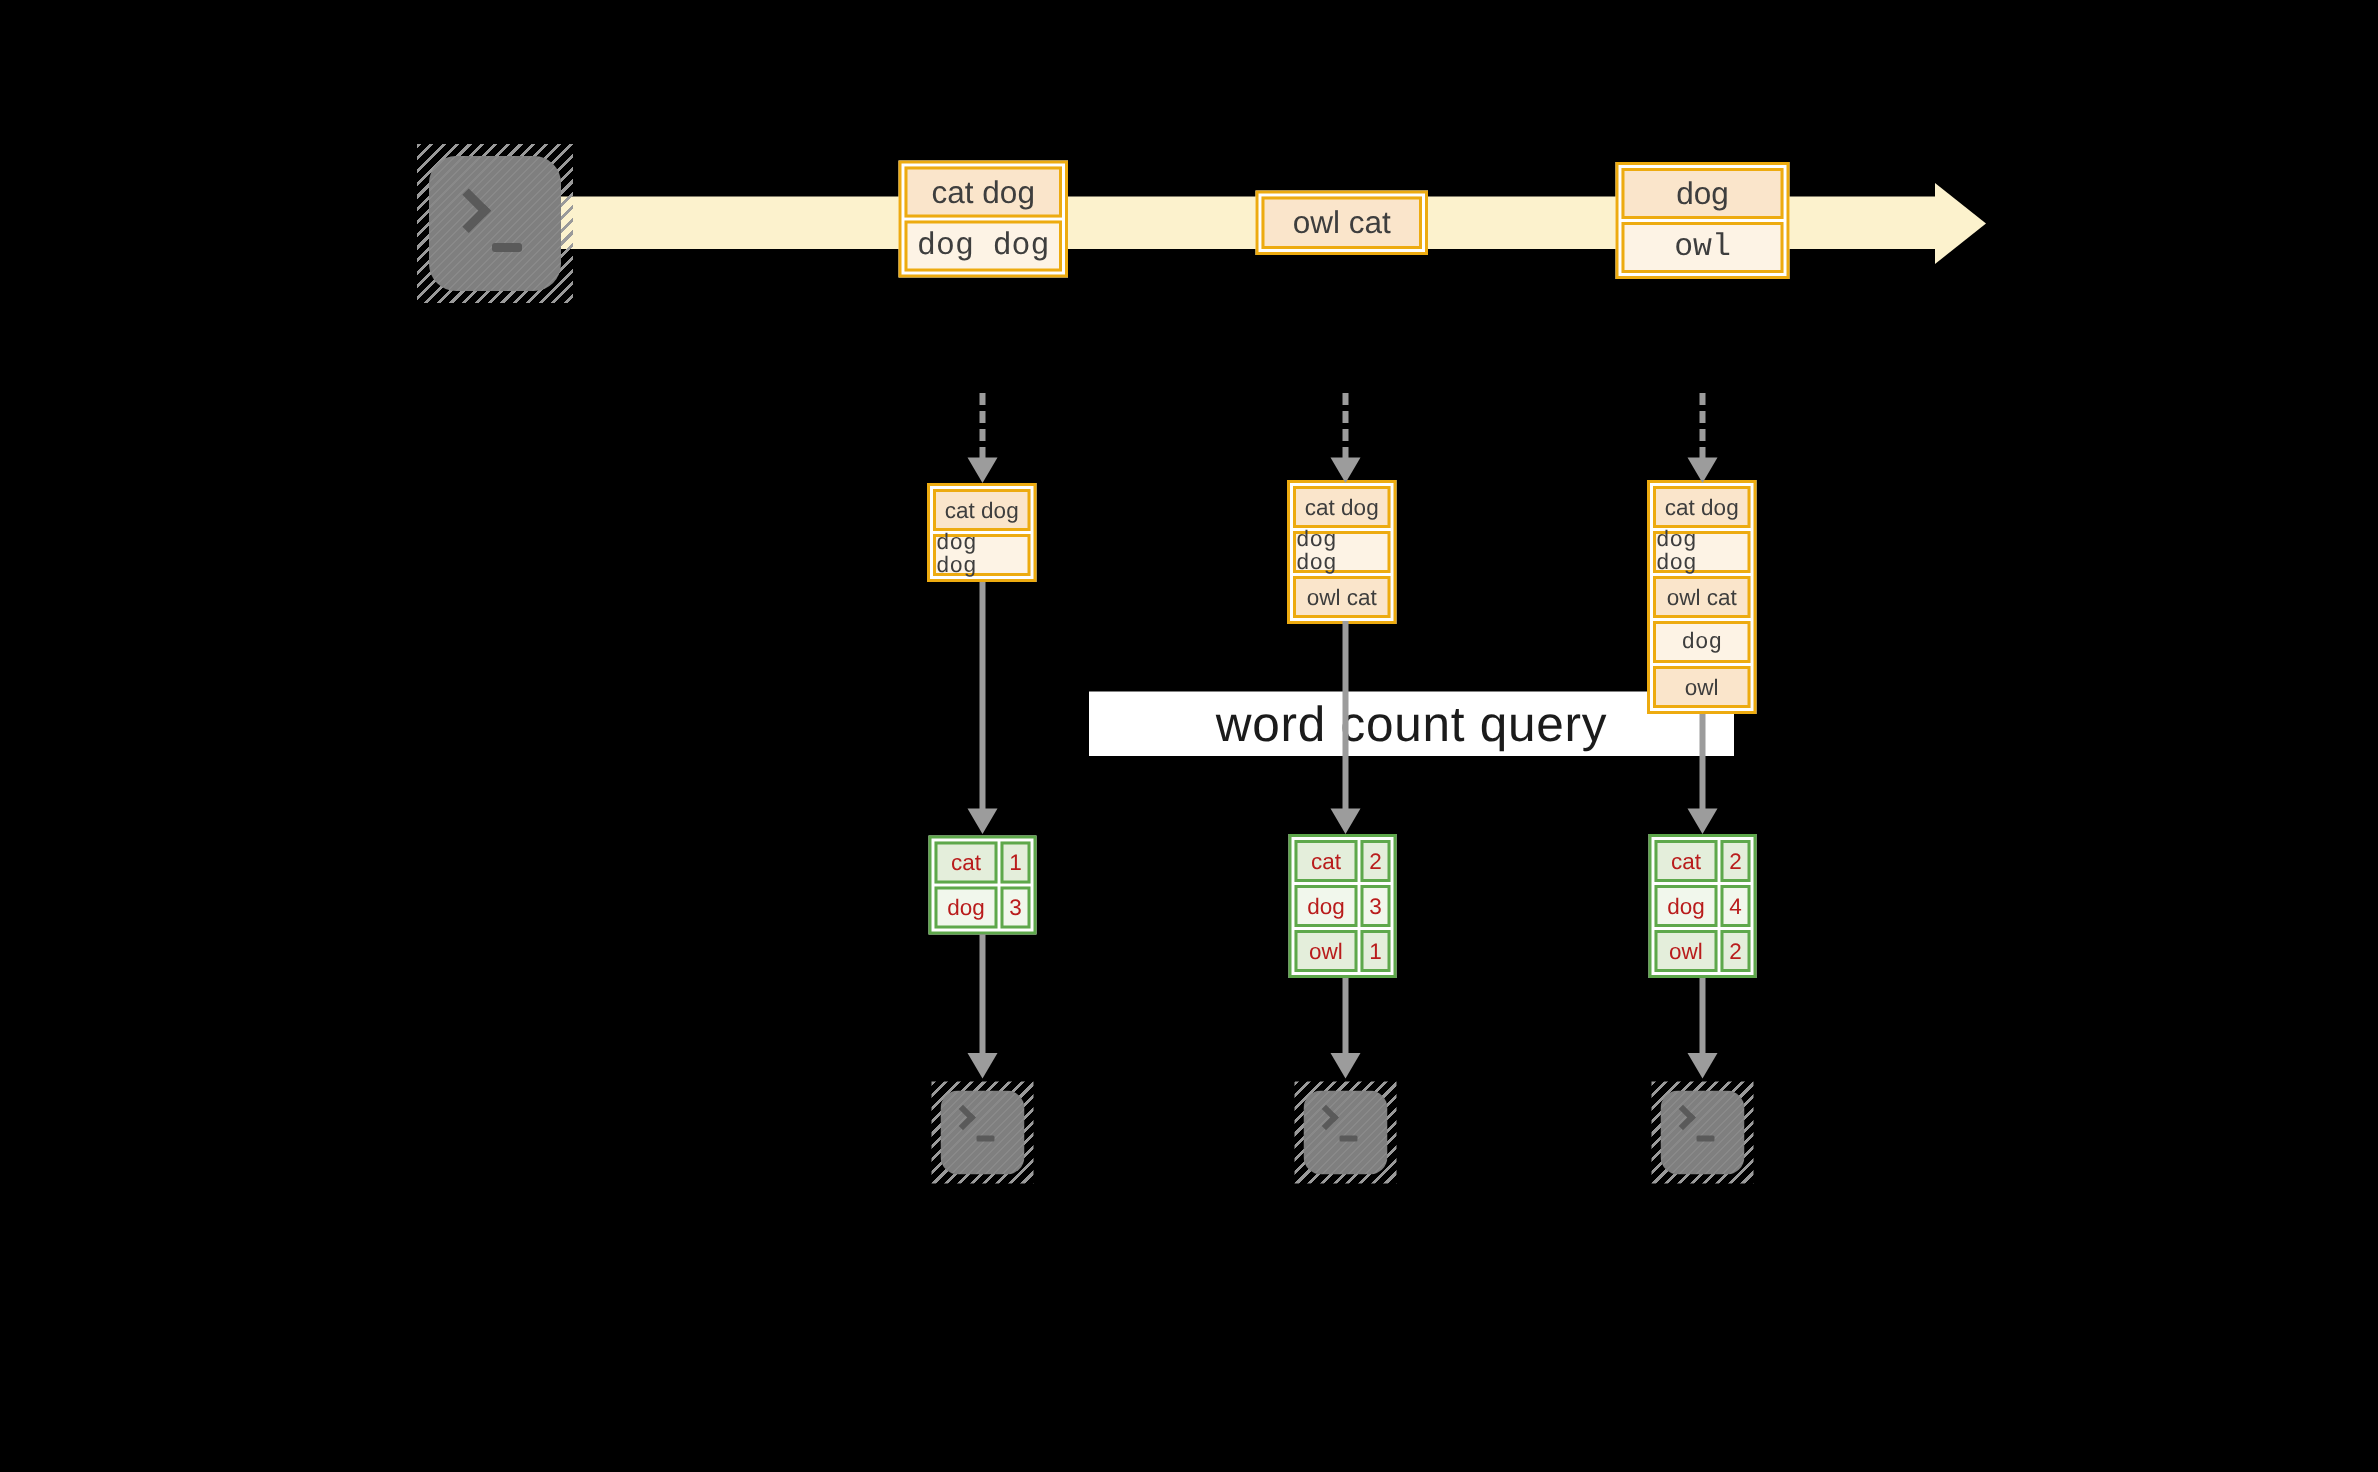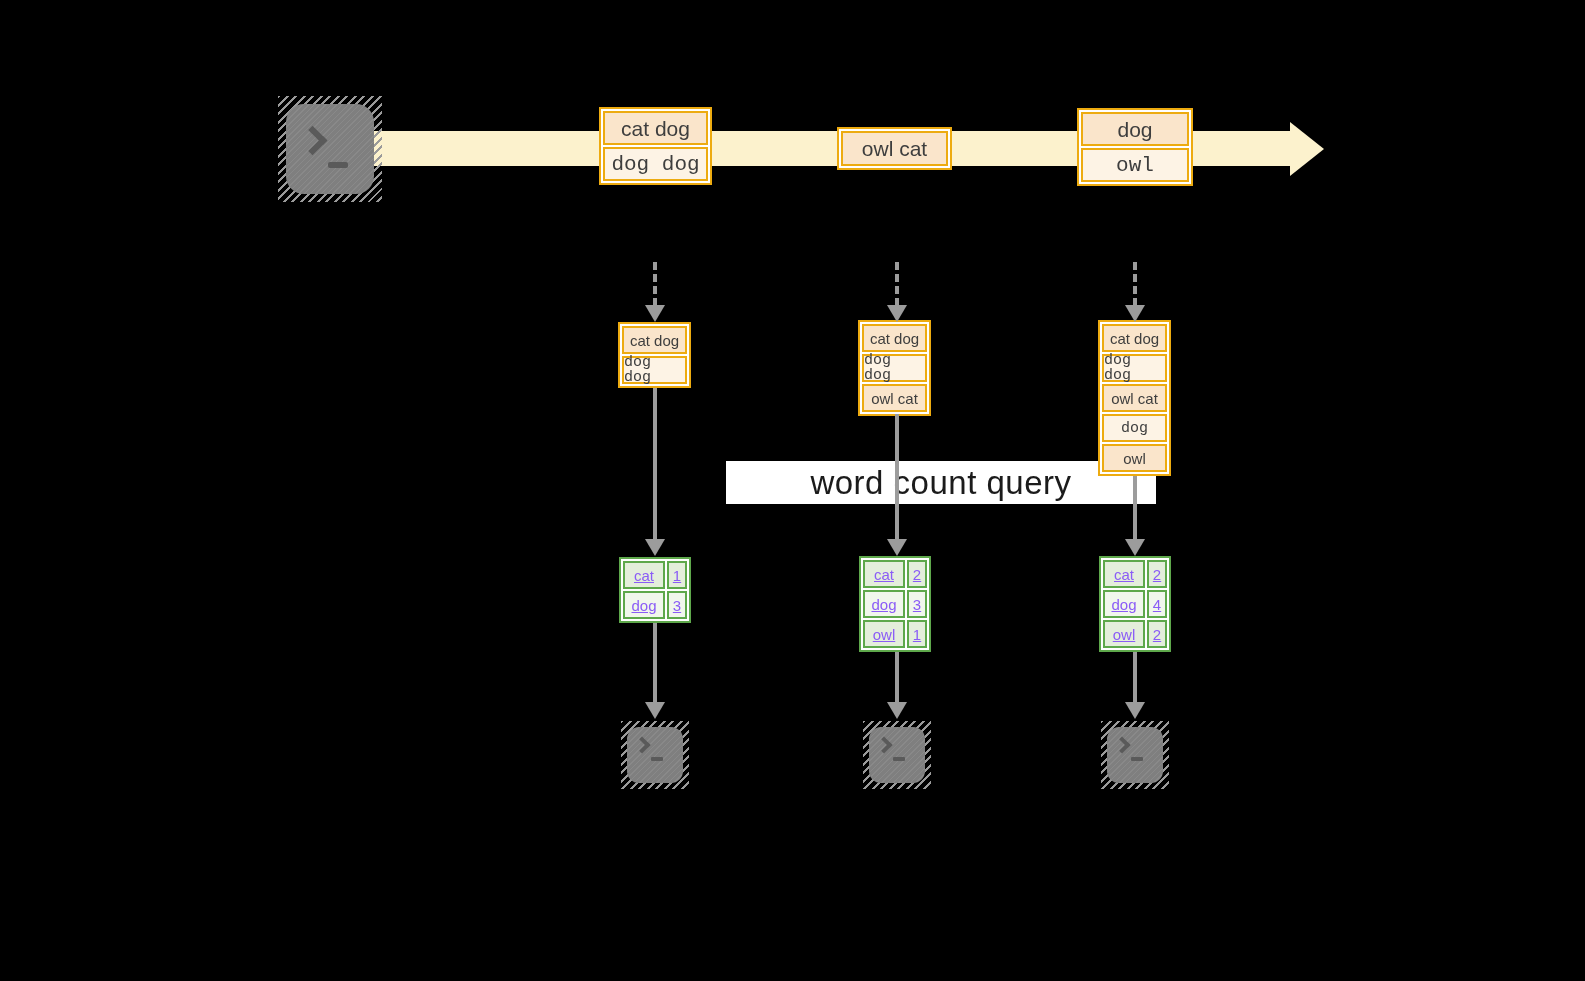--- a/index.html
+++ b/index.html
@@ -55,21 +55,21 @@
   .vhead{position:absolute;width:0;height:0;z-index:4;
     border-left:10px solid transparent;border-right:10px solid transparent;border-top:17px solid var(--arrow);}
   
   .query-band{position:absolute;left:693px;top:461px;width:430px;height:43px;background:#fff;z-index:2;
     display:flex;align-items:center;justify-content:center;margin-left:33px;}
   .query-band span{font-size:33px;color:#1b1b1b;letter-spacing:0.5px;white-space:nowrap;}
   
   .gtable{position:absolute;background:#fff;border:2px solid var(--green);padding:2px;
     display:grid;grid-template-columns:42px 20px;gap:2px;box-sizing:border-box;z-index:3;}
   .gcell{border:2px solid var(--green);height:28px;display:flex;align-items:center;justify-content:center;
-    font-size:15px;color:#8b5cf6;box-sizing:border-box;line-height:1;text-decoration:underline;}
+    font-size:15px;color:#b91c1c;box-sizing:border-box;line-height:1;}
   .gfill-a{background:var(--green-a);}
   .gfill-b{background:var(--green-b);}
 </style>
 </head>
 <body>
 
 <div class="canvas">
 
   <div class="stream-band"></div>
   <div class="stream-head"></div>

